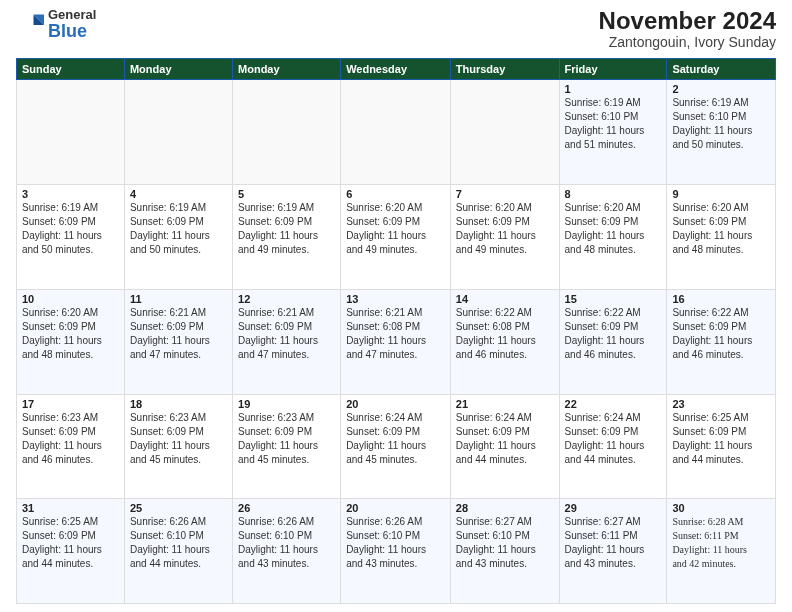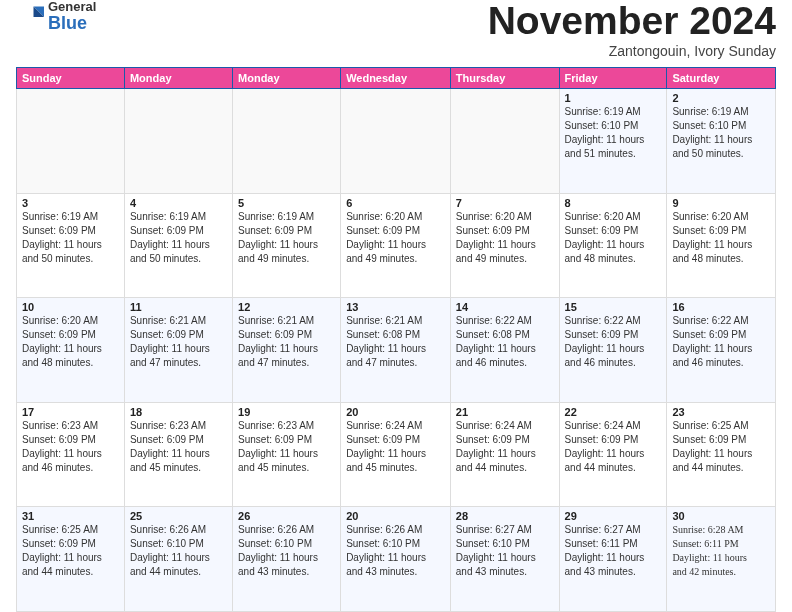--- a/index.html
+++ b/index.html
@@ -6,21 +6,21 @@
     body {
       font-family: Arial, sans-serif;
       background: #fff;
       width: 792px;
       height: 612px;
       overflow: hidden;
     }
     .page {
       width: 792px;
       height: 612px;
-      padding: 0 16px;
+      padding: 8px 16px;
       display: flex;
       flex-direction: column;
     }
     .header {
       display: flex;
       justify-content: space-between;
       align-items: flex-start;
       margin-bottom: 8px;
     }
     .logo {
@@ -44,41 +44,41 @@
       color: #2a6ebb;
     }
     .logo-icon {
       width: 28px;
       height: 28px;
     }
     .title-block {
       text-align: right;
     }
     .month-title {
-      font-size: 39px;
+      font-size: 24px;
       font-weight: bold;
       color: #222;
       line-height: 1.1;
     }
     .location {
       font-size: 14px;
       color: #444;
     }
     .calendar {
       flex: 1;
       display: flex;
       flex-direction: column;
     }
     table {
       width: 100%;
       border-collapse: collapse;
       flex: 1;
     }
     thead tr {
-      background: #ec4899;
+      background: #14532d;
     }
     thead th {
       color: #fff;
       font-size: 11px;
       font-weight: bold;
       padding: 4px 5px;
       text-align: left;
       border: 1px solid #1a5aaa;
     }
     tbody tr {

